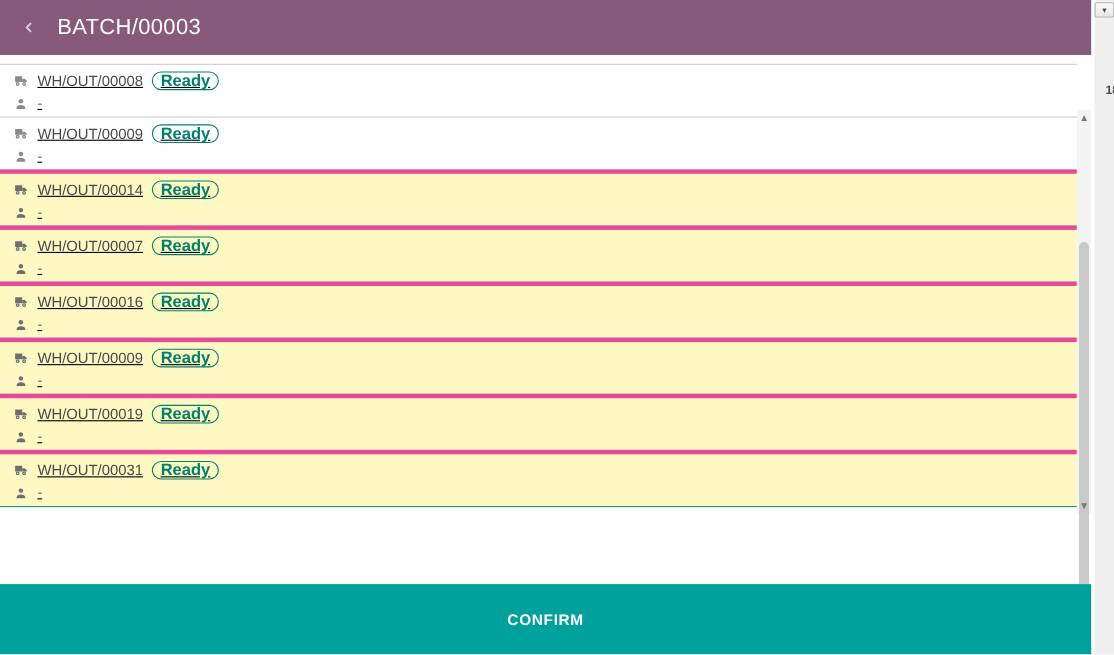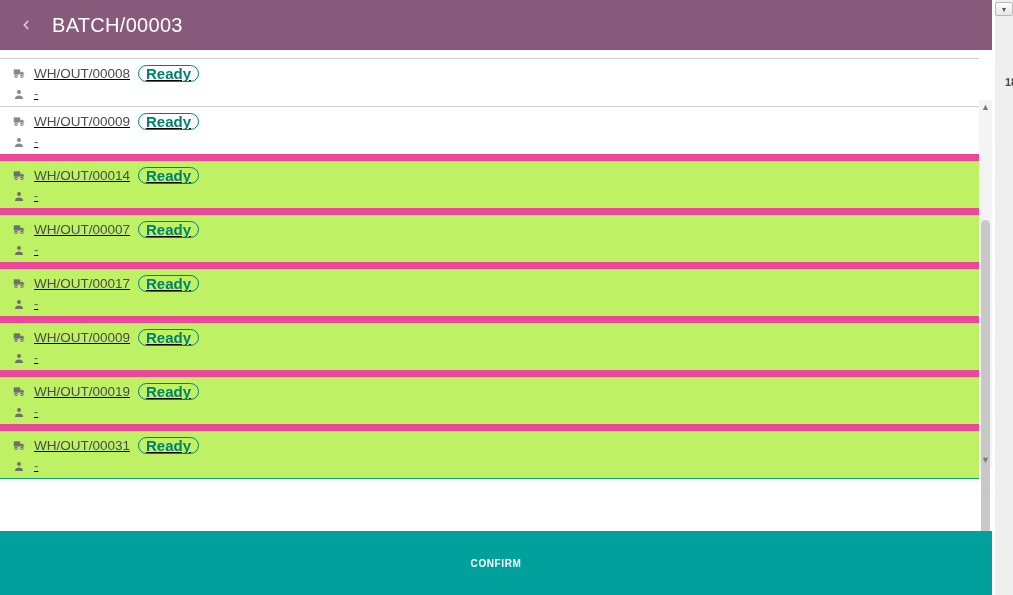--- a/index.html
+++ b/index.html
@@ -28,22 +28,22 @@
   }
   .card {
     border-top: 1px solid #d0d0d0;
     border-bottom: 1px solid #d0d0d0;
     padding: 6px 12px 5px 12px;
     background: #ffffff;
     margin-bottom: -1px;
     text-decoration: underline;
   }
   .card.selected {
-    background: #bef264;
-    border-top: 7px solid #ec4899;
+    background: #fef9c3;
+    border-top: 4px solid #ec4899;
     border-bottom: 1px solid #0e9f7d;
   }
   .card .row1 {
     display: flex; align-items: center; gap: 8px; margin-bottom: 4px;
   }
   .card .row2 {
     display: flex; align-items: center; gap: 8px;
   }
   .icon {
     width: 14px; height: 14px; display: inline-flex; align-items: center; justify-content: center;
@@ -63,21 +63,21 @@
     line-height: 13px;
   }
   .user {
     color: #5c5c5c; font-size: 13px;
   }
   .footer {
     flex: 0 0 64px;
     background: #00a09d;
     color: #fff;
     display: flex; align-items: center; justify-content: center;
-    font-weight: 700; font-size: 10px; letter-spacing: 0.6px;
+    font-weight: 700; font-size: 14px; letter-spacing: 0.6px;
     cursor: pointer;
   }
   
   .inner-scroll {
     position: absolute; top: 50px; right: 0; width: 13px; bottom: 64px;
     background: #f4f4f4;
   }
   .inner-scroll .thumb {
     position: absolute; left: 2px; right: 2px; top: 120px; height: 340px;
     background: #c8c8c8; border-radius: 5px;
@@ -218,21 +218,21 @@
           <div class="card selected">
     <div class="row1">
       <span class="icon">
         <svg width="14" height="14" viewBox="0 0 24 24" fill="currentColor">
                   <path d="M3 4h11v9H3z"></path>
                   <path d="M14 8h4l3 3v2h-7z"></path>
                   <circle cx="7" cy="16" r="2" fill="#fff" stroke="currentColor" stroke-width="2"></circle>
                   <circle cx="17" cy="16" r="2" fill="#fff" stroke="currentColor" stroke-width="2"></circle>
                 </svg>
       </span>
-      <span class="name">WH/OUT/00017</span>
+      <span class="name">WH/OUT/00016</span>
       <span class="badge">Ready</span>
     </div>
     <div class="row2">
       <span class="icon">
         <svg width="12" height="12" viewBox="0 0 24 24" fill="currentColor">
                   <circle cx="12" cy="8" r="4"></circle>
                   <path d="M4 21c0-4 4-6 8-6s8 2 8 6v1H4z"></path>
                 </svg>
       </span>
       <span class="user">-</span>

